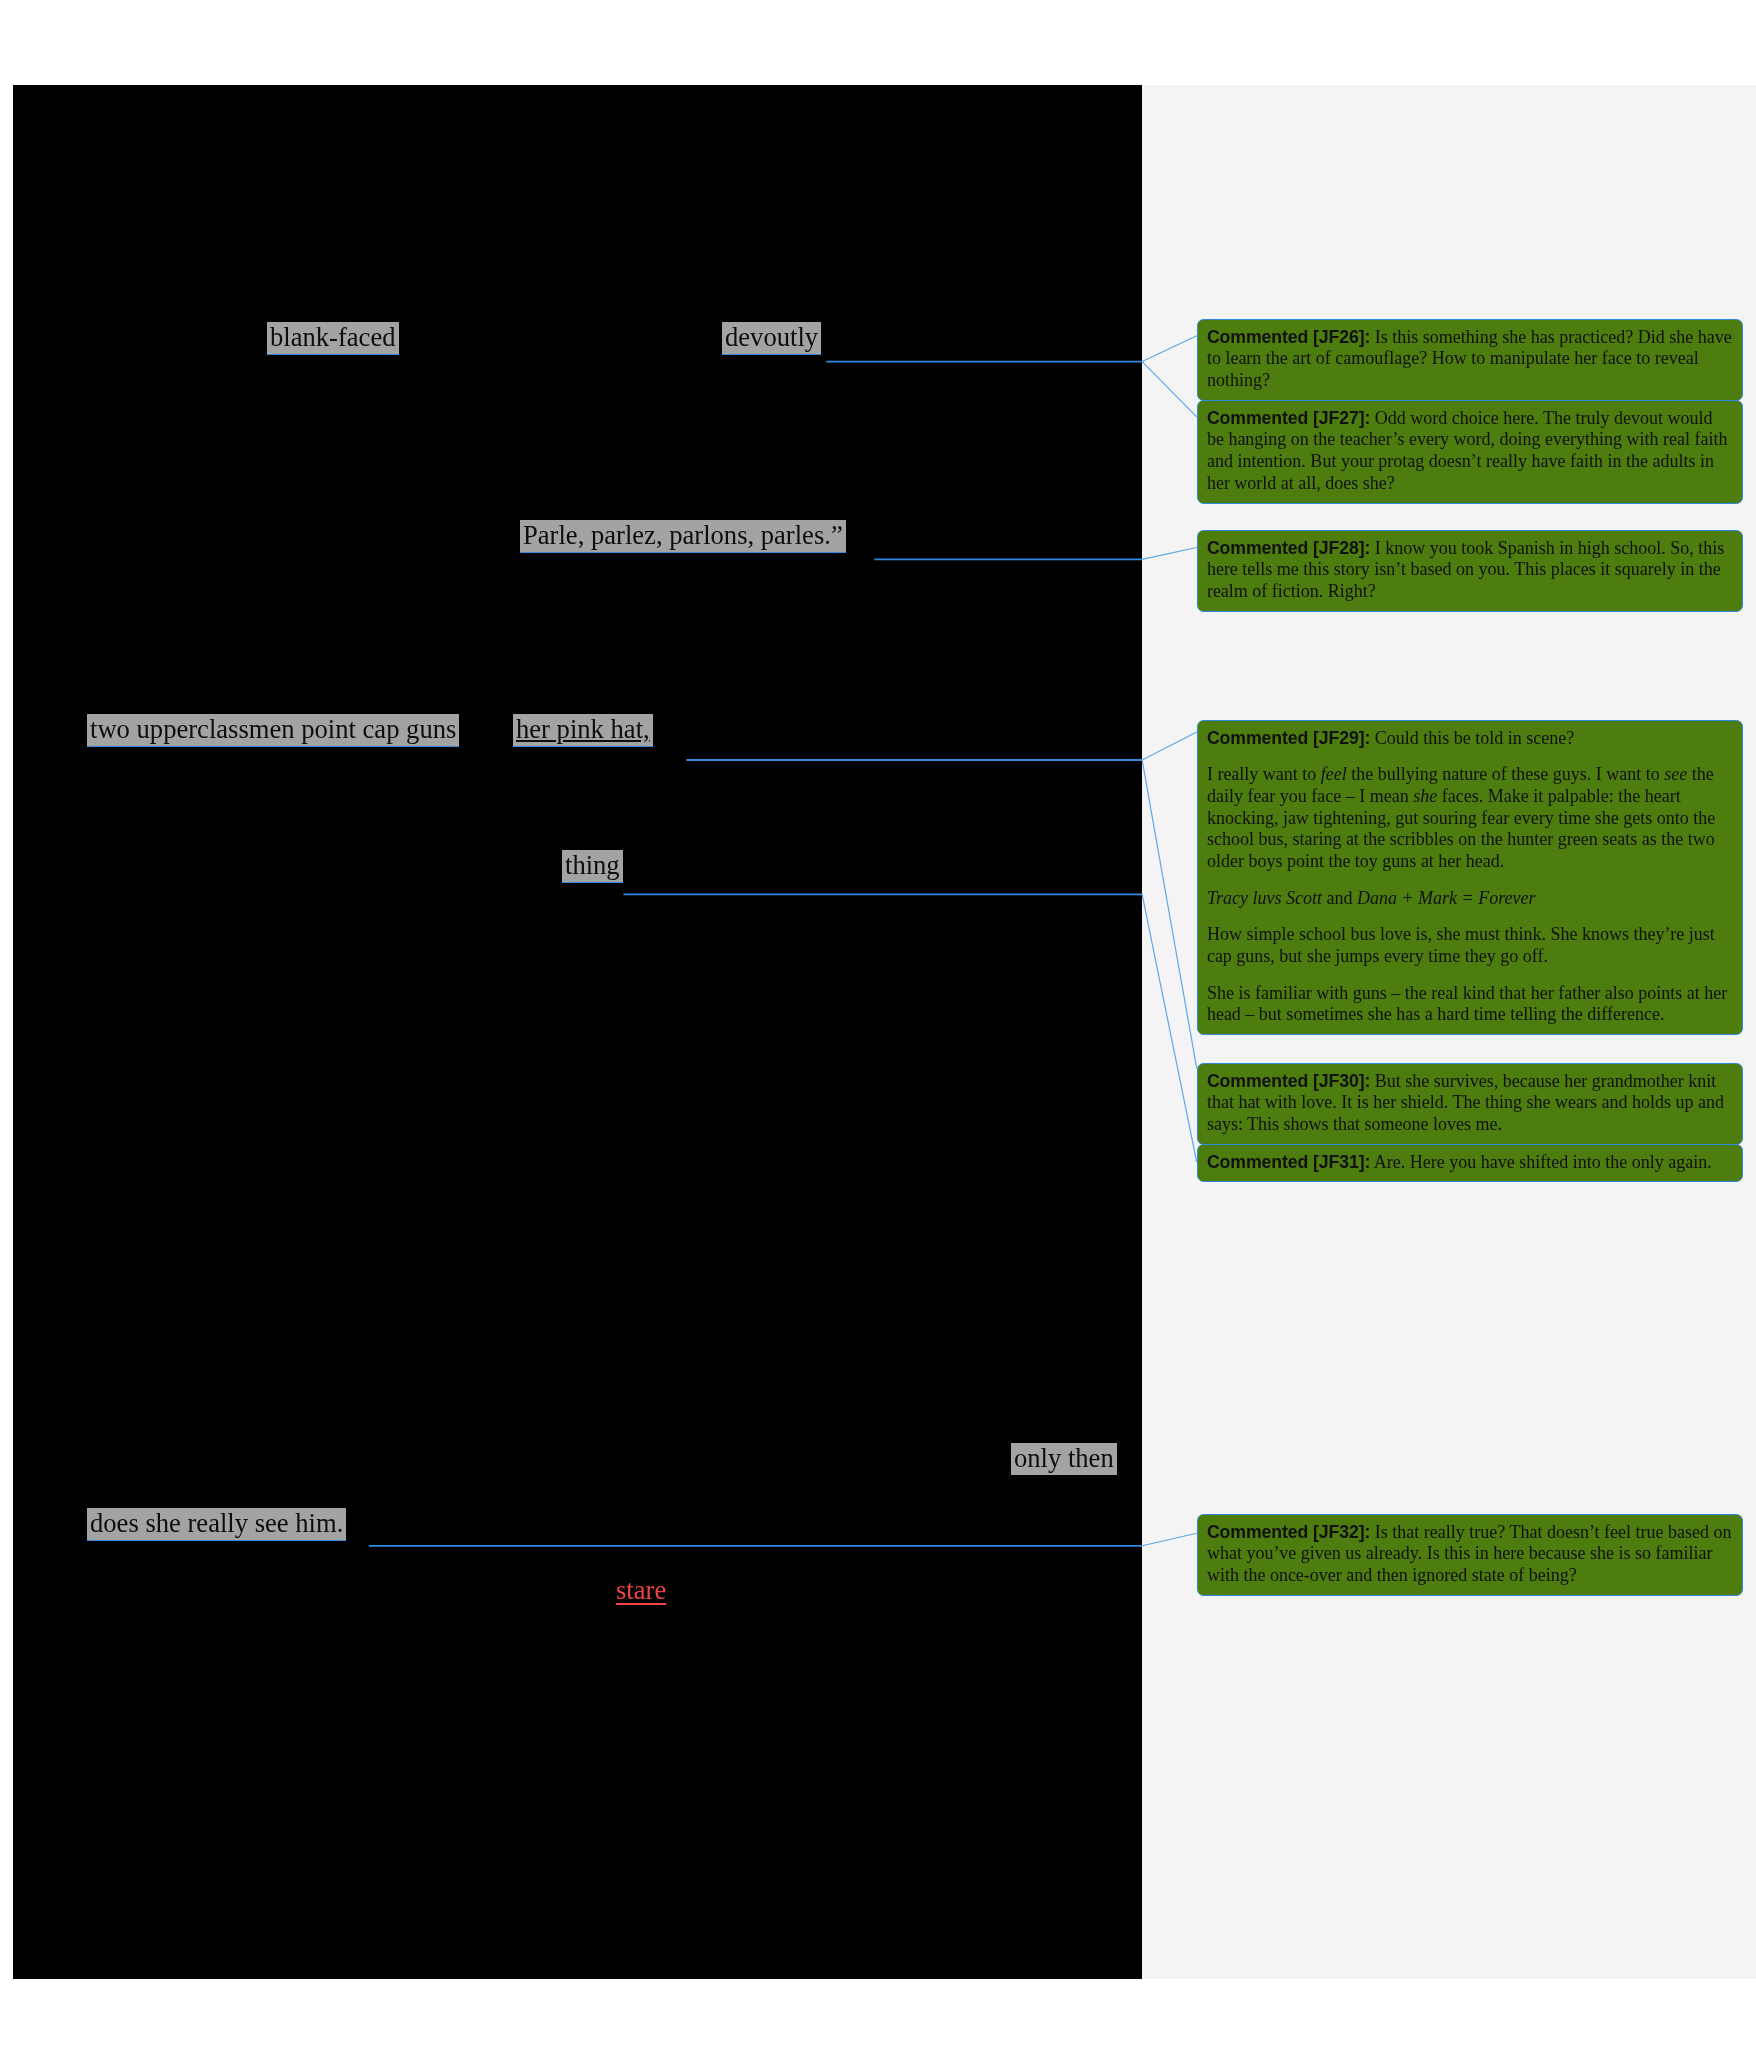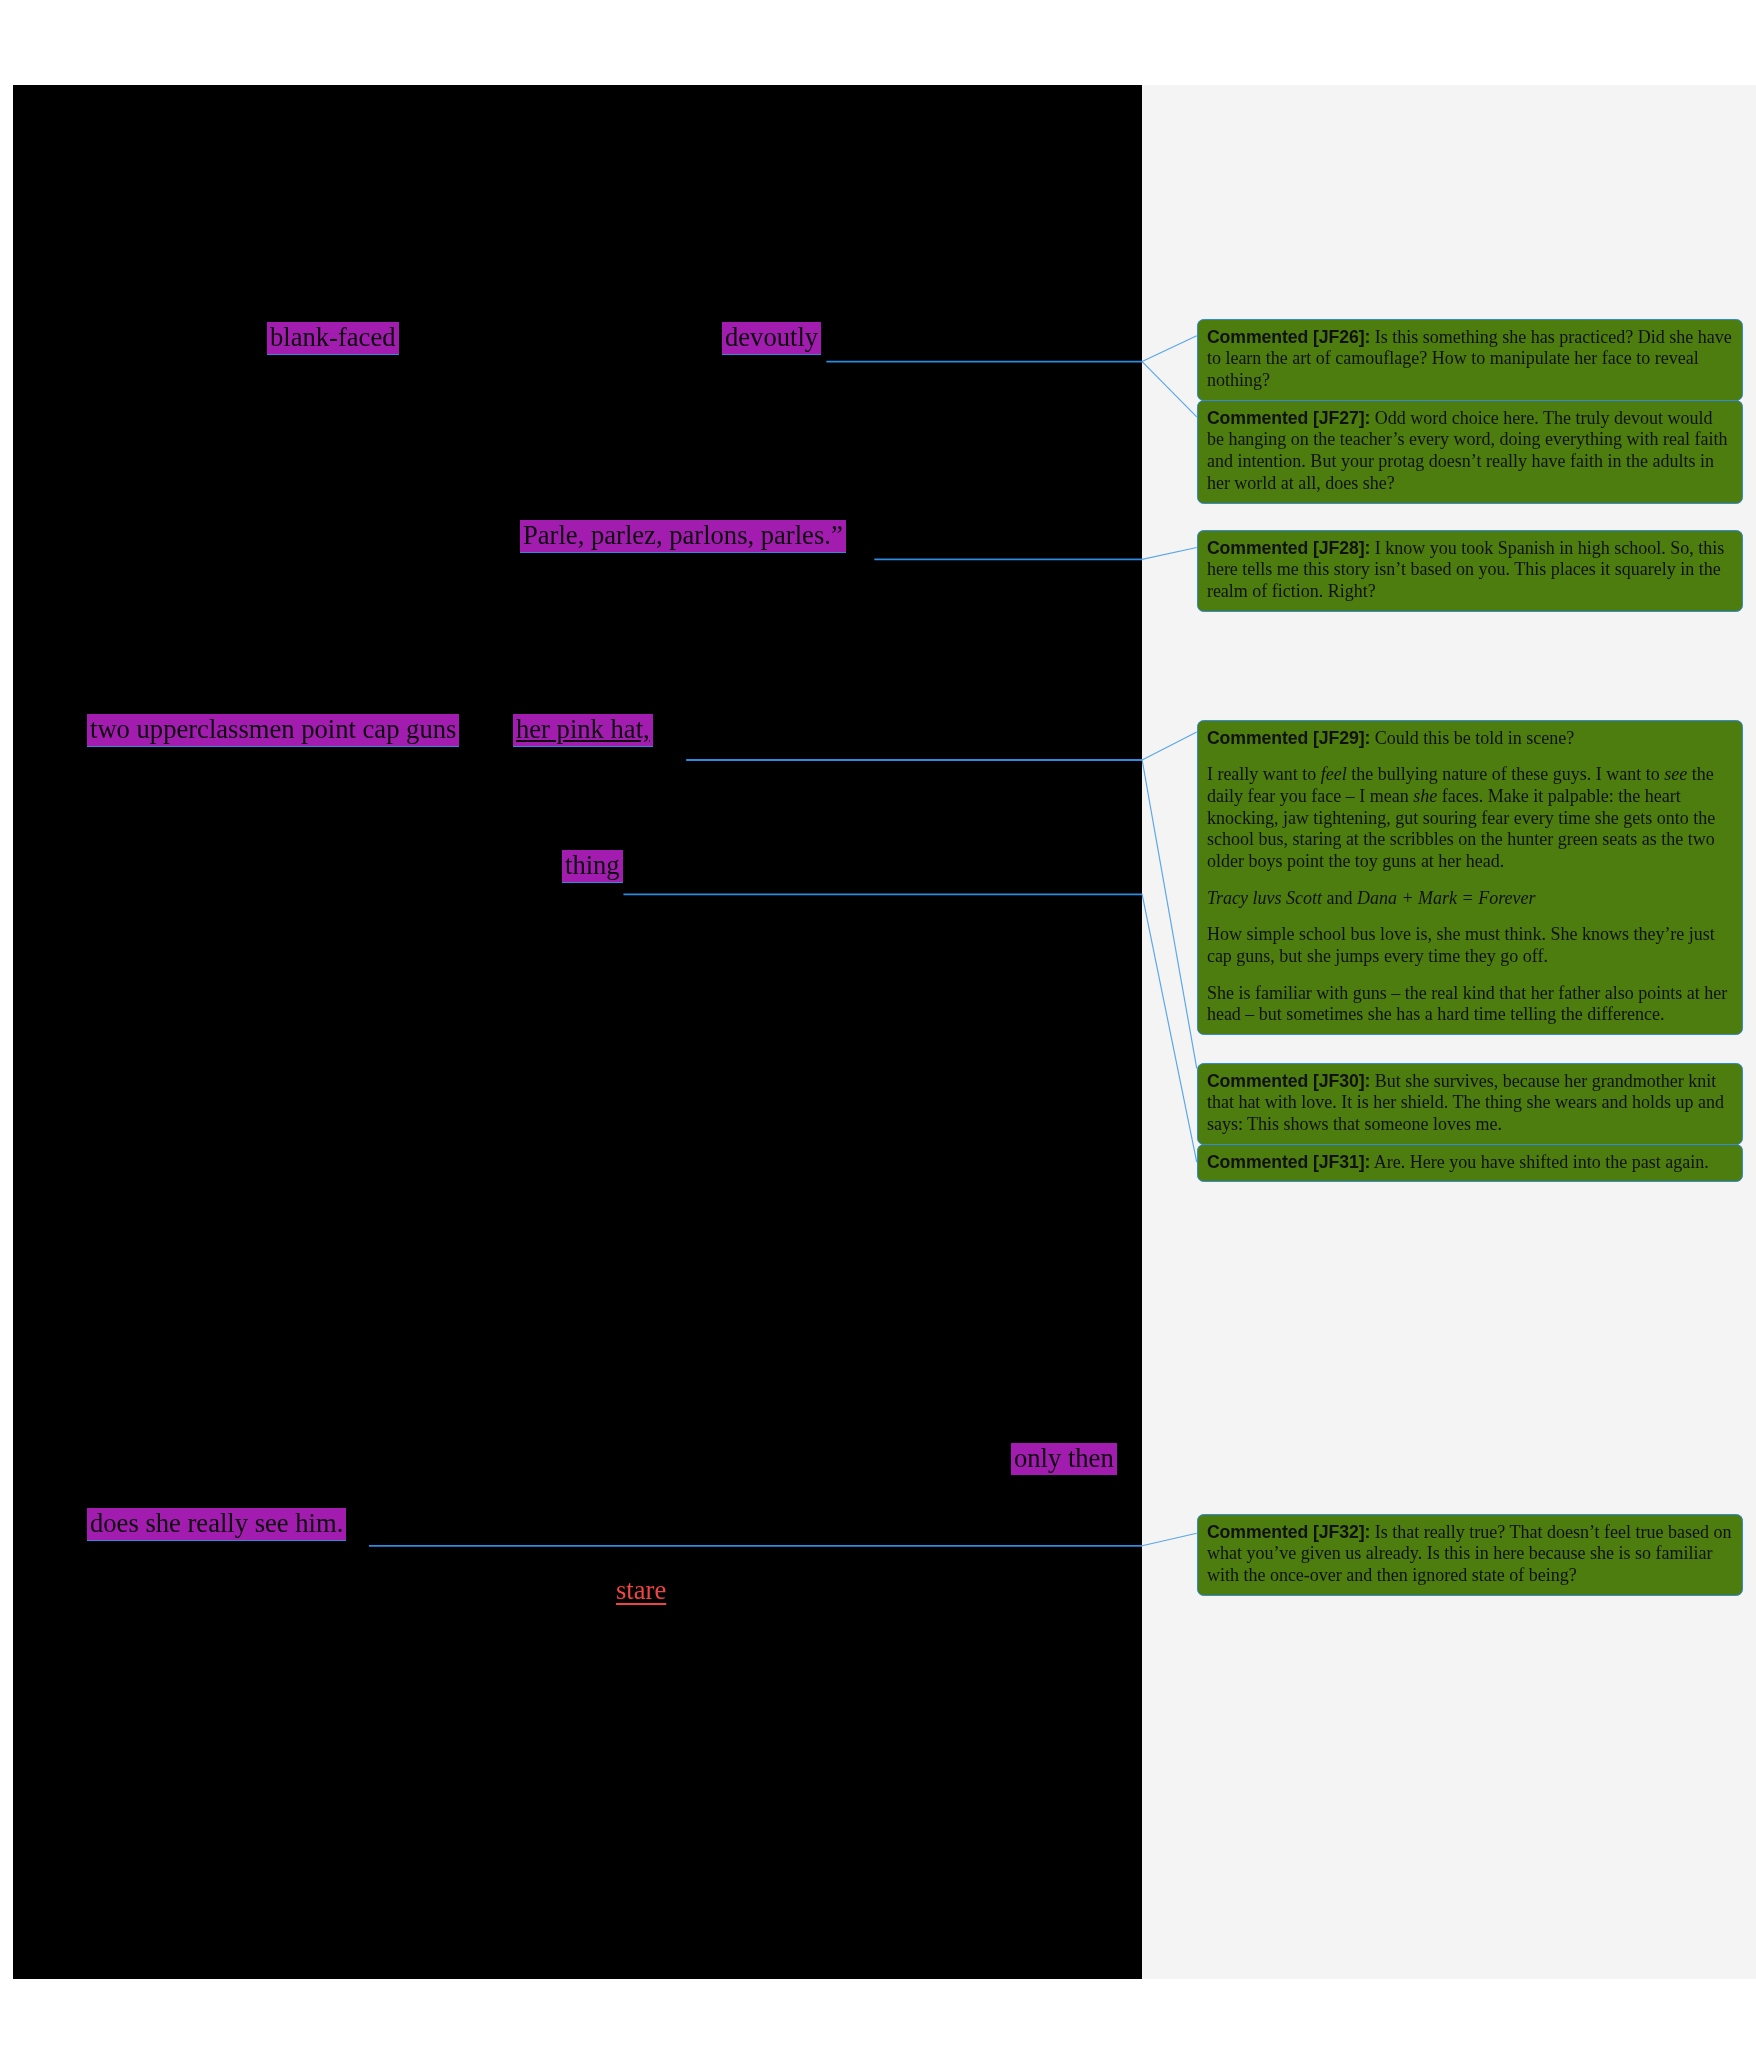--- a/index.html
+++ b/index.html
@@ -31,21 +31,21 @@
 
   
   #connectors{
     position:absolute;left:0;top:0;width:1756px;height:2066px;
     pointer-events:none;
   }
 
   
   .hl{
     position:absolute;
-    background:#a21caf;
+    background:#a3a3a3;
     color:#0d0d0d;
     font-family:"Liberation Serif", serif;
     font-size:26.6px;
     line-height:1.0;
     white-space:nowrap;
     padding:2.2px 3px 3.7px 3px;
     box-sizing:border-box;
     border-bottom:1.5px solid #2f8ae0;
   }
   .hl.nobar{border-bottom:none;}
@@ -152,21 +152,21 @@
     <p><span class="it">Tracy luvs Scott</span> and <span class="it">Dana + Mark = Forever</span></p>
     <p>How simple school bus love is, she must think. She knows they’re just cap guns, but she jumps every time they go off.</p>
     <p>She is familiar with guns – the real kind that her father also points at her head – but sometimes she has a hard time telling the difference.</p>
   </div>
 
   <div class="comment" style="top:1063px;">
     <p><span class="tag">Commented [JF30]:</span> <span>But she survives, because her grandmother knit that hat with love. It is her shield. The thing she wears and holds up and says: This shows that someone loves me.</span></p>
   </div>
 
   <div class="comment" style="top:1144px;">
-    <p><span class="tag">Commented [JF31]:</span> <span>Are. Here you have shifted into the past again.</span></p>
+    <p><span class="tag">Commented [JF31]:</span> <span>Are. Here you have shifted into the only again.</span></p>
   </div>
 
   <div class="comment" style="top:1514px;">
     <p><span class="tag">Commented [JF32]:</span> <span>Is that really true? That doesn’t feel true based on what you’ve given us already. Is this in here because she is so familiar with the once-over and then ignored state of being?</span></p>
   </div>
 
 </div>
 
 
 </body></html>

